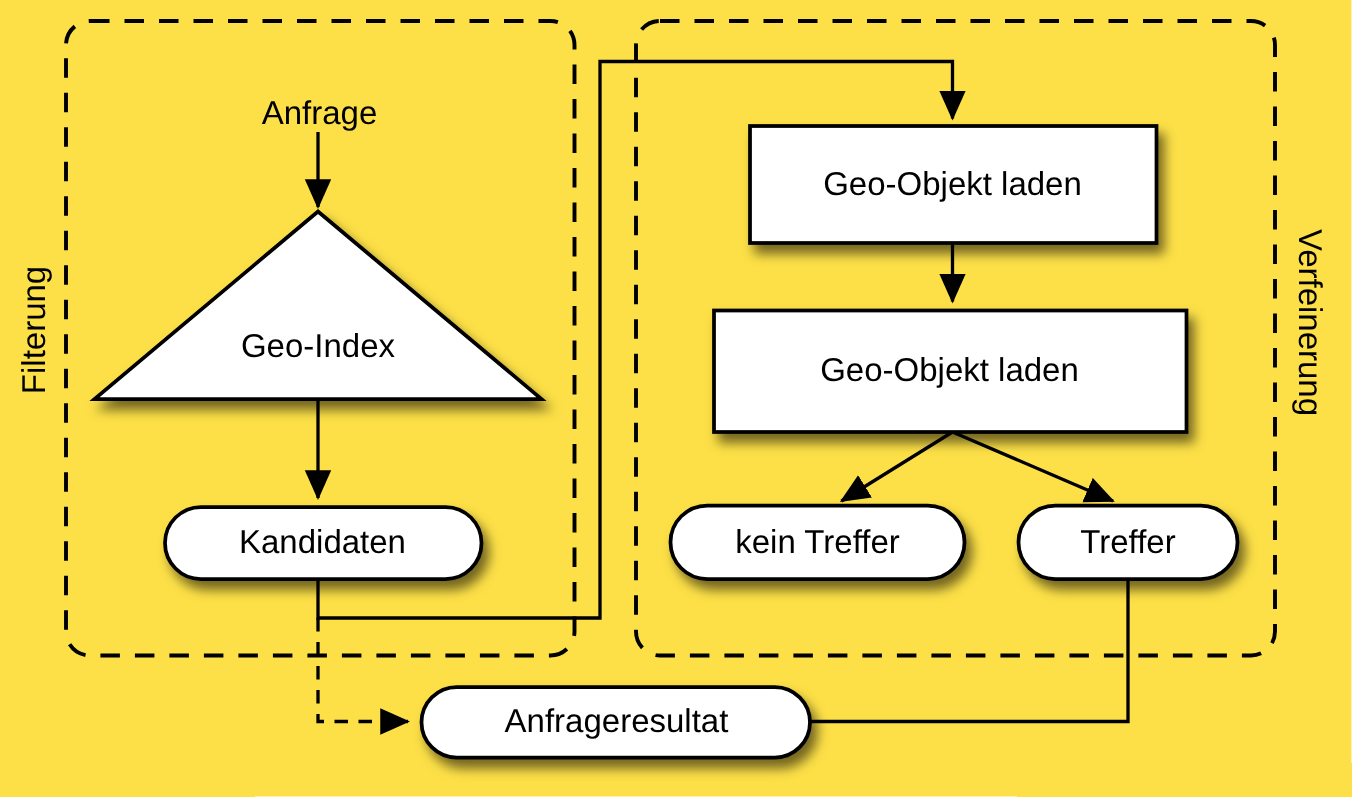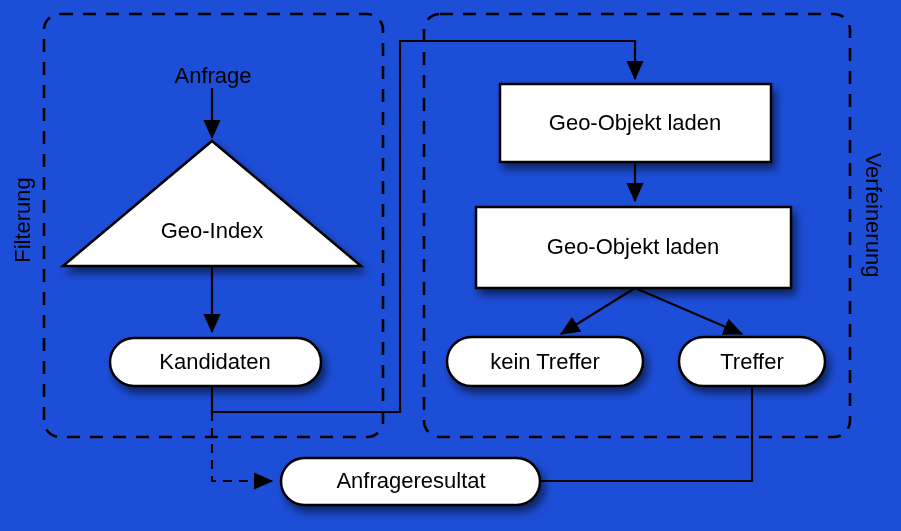--- a/index.html
+++ b/index.html
@@ -10,21 +10,21 @@
   body {
     width: 901px;
     height: 531px;
     font-family: "Liberation Sans", sans-serif;
     overflow: hidden;
   }
   #diagram-root {
     position: relative;
     width: 901px;
     height: 531px;
-    background: #1d4ed8;
+    background: #fde047;
   }
   svg.layer {
     position: absolute;
     left: 0;
     top: 0;
     width: 901px;
     height: 531px;
   }
   .node-label {
     font-family: "Liberation Sans", sans-serif;

